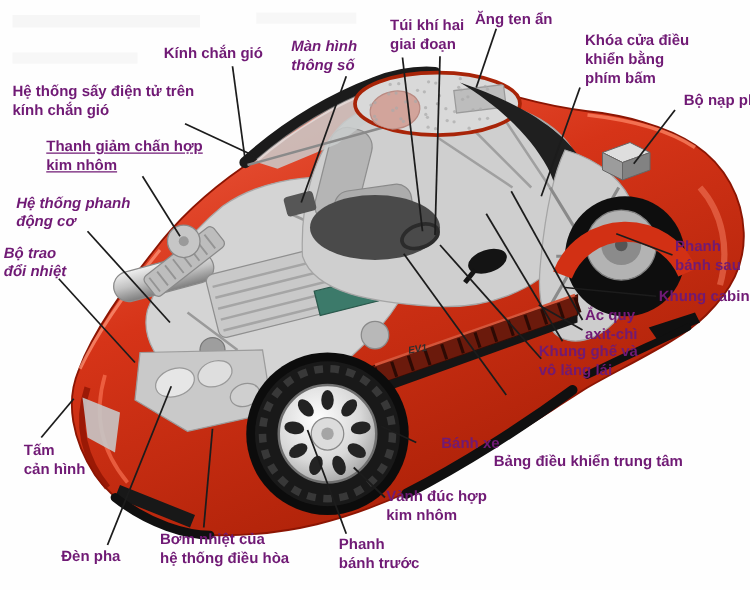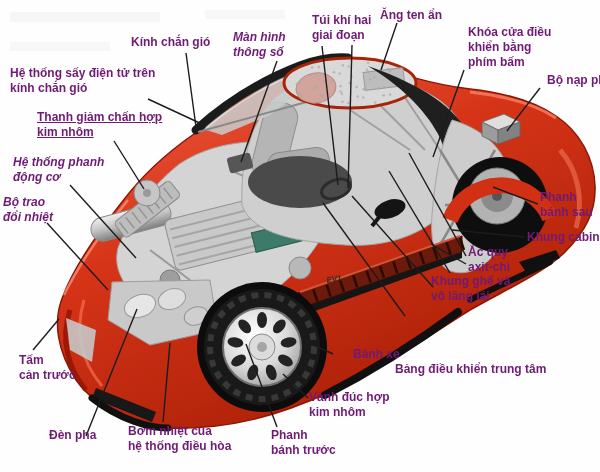--- a/index.html
+++ b/index.html
@@ -288,23 +288,23 @@
       <div class="part-label" style="left: 13px; top: 155px; font-style: italic;">
         <div class="lrow">Hệ thống phanh</div>
         <div class="lrow">động cơ</div>
       </div>
       <div class="part-label" style="left: 3px; top: 195px; font-style: italic;">
         <div class="lrow">Bộ trao</div>
         <div class="lrow">đổi nhiệt</div>
       </div>
       <div class="part-label" style="left: 19px; top: 353px;">
         <div class="lrow">Tấm</div>
-        <div class="lrow">cản trước</div>
-      </div>
-      <div class="part-label" style="left: 49px; top: 428px;">
+        <div class="lrow">cản hình</div>
+      </div>
+      <div class="part-label" style="left: 49px; top: 438px;">
         <div class="lrow">Đèn pha</div>
       </div>
       <div class="part-label" style="left: 128px; top: 424px;">
         <div class="lrow">Bơm nhiệt của</div>
         <div class="lrow">hệ thống điều hòa</div>
       </div>
       <div class="part-label" style="left: 131px; top: 35px;">
         <div class="lrow">Kính chắn gió</div>
       </div>
       <div class="part-label" style="left: 233px; top: 30px; font-style: italic;">

